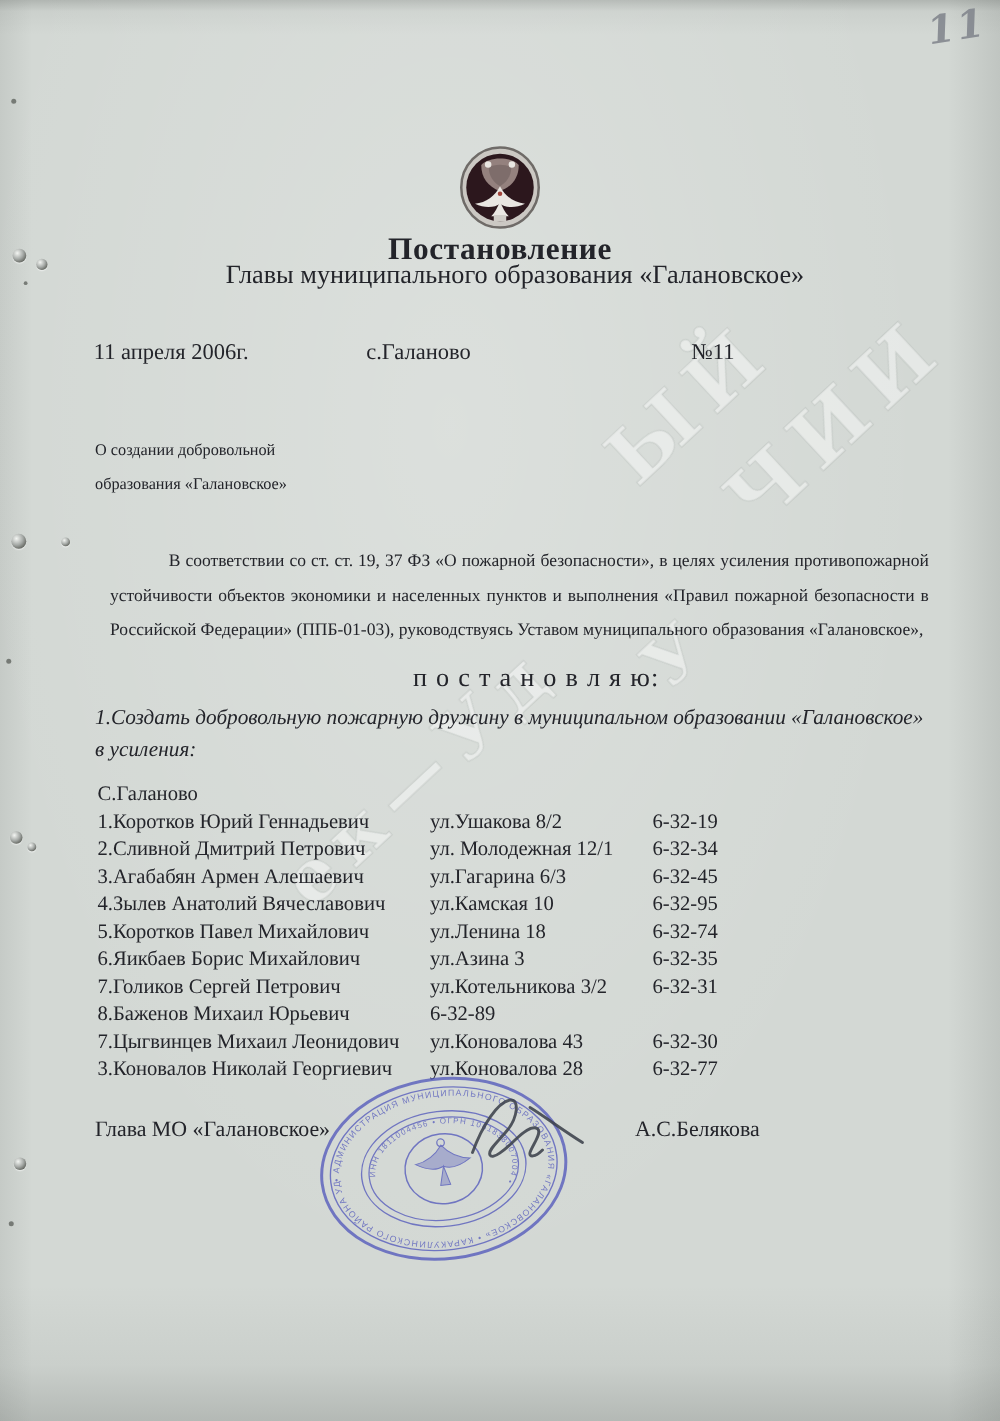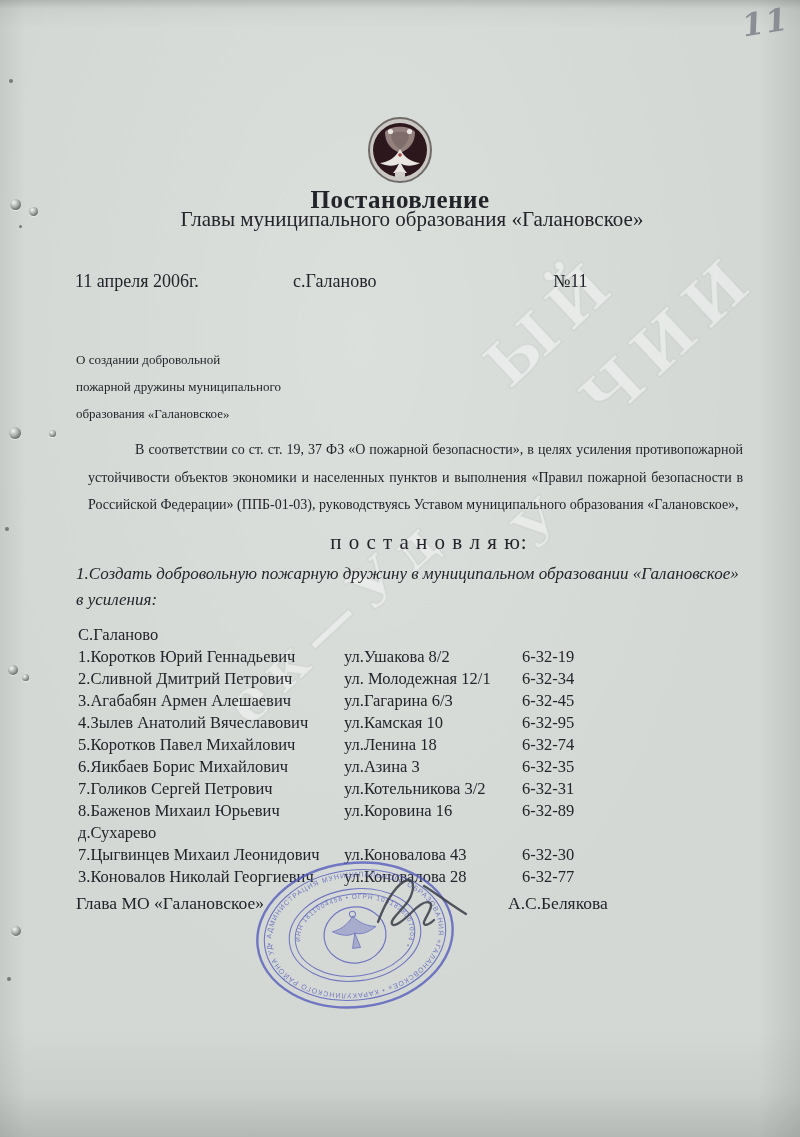--- a/index.html
+++ b/index.html
@@ -102,21 +102,20 @@
   </svg>
 
   <div class="title">Постановление</div>
   <div class="subtitle">Главы муниципального образования «Галановское»</div>
   <div class="meta-date">11 апреля 2006г.</div>
   <div class="meta-place">с.Галаново</div>
   <div class="meta-number">№11</div>
 
   <div class="subject">
     <div>О создании добровольной</div>
-    <div>пожарной дружины муниципального</div>
     <div>образования «Галановское»</div>
   </div>
 
   <p class="preamble">В соответствии со ст. ст. 19, 37 ФЗ «О пожарной безопасности», в целях усиления противопожарной устойчивости объектов экономики и населенных пунктов и выполнения «Правил пожарной безопасности в Российской Федерации» (ППБ-01-03), руководствуясь Уставом муниципального образования «Галановское»,</p>
 
   <div class="resolve">п о с т а н о в л я ю:</div>
 
   <div class="item1">
     <div>1.Создать добровольную пожарную дружину в муниципальном образовании «Галановское»</div>
     <div>в усиления:</div>
@@ -154,24 +153,22 @@
       <span>ул.Азина 3</span>
       <span>6-32-35</span>
     </div>
     <div class="r-row">
       <span>7.Голиков Сергей Петрович</span>
       <span>ул.Котельникова 3/2</span>
       <span>6-32-31</span>
     </div>
     <div class="r-row">
       <span>8.Баженов Михаил Юрьевич</span>
-      <span>ул.Коровина 16</span>
       <span>6-32-89</span>
     </div>
-    <div class="r-loc">д.Сухарево</div>
     <div class="r-row">
       <span>7.Цыгвинцев Михаил Леонидович</span>
       <span>ул.Коновалова 43</span>
       <span>6-32-30</span>
     </div>
     <div class="r-row">
       <span>3.Коновалов Николай Георгиевич</span>
       <span>ул.Коновалова 28</span>
       <span>6-32-77</span>
     </div>

